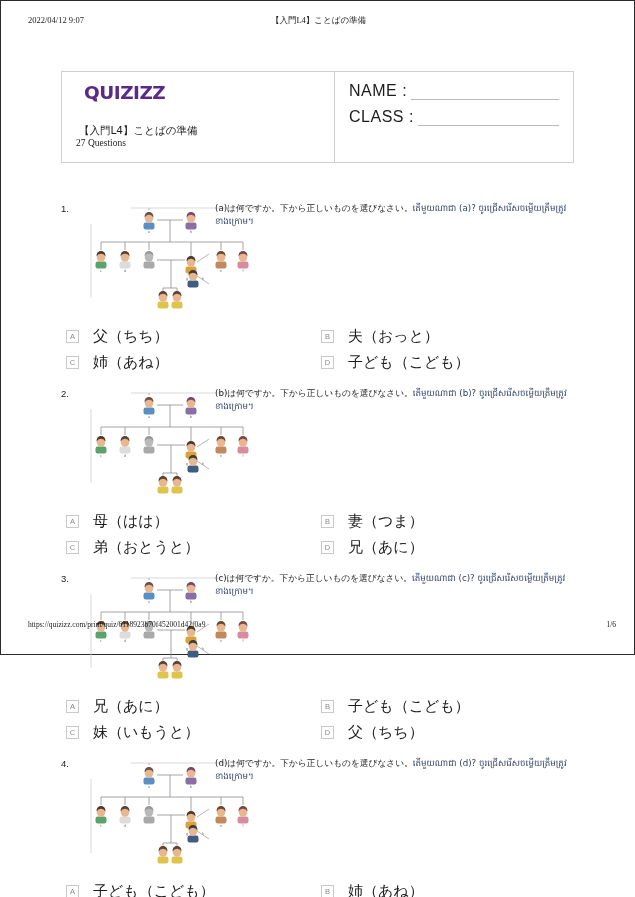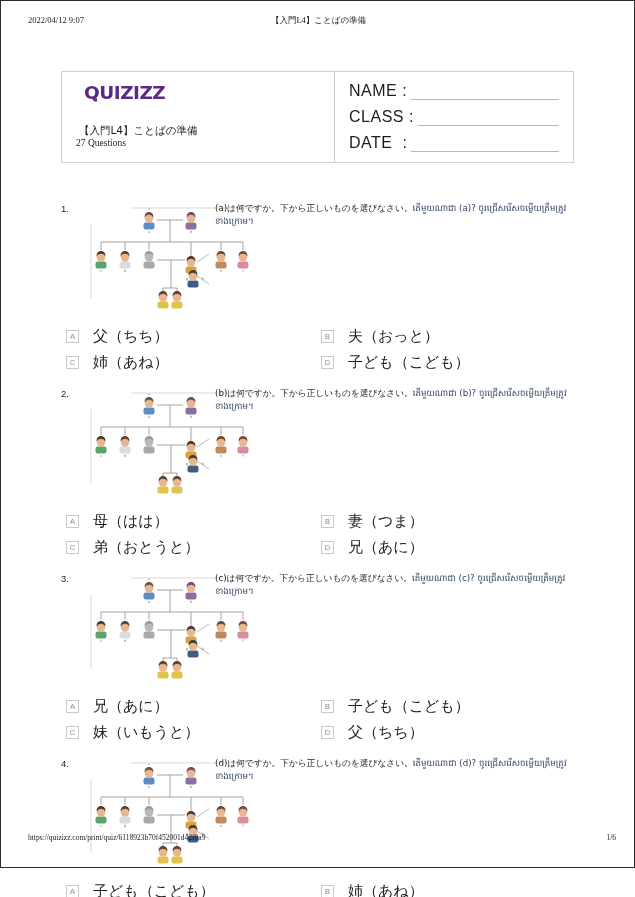--- a/index.html
+++ b/index.html
@@ -11,21 +11,21 @@
     width: 635px;
     height: 897px;
     font-family: "Liberation Serif", "DejaVu Serif", serif;
     position: relative;
     overflow: hidden;
   }
   .page {
     position: absolute;
     left: 0; top: 0;
     width: 635px;
-    height: 868px;
+    height: 655px;
     box-sizing: border-box;
     border: 1px solid #2b2b2b;
     background: #ffffff;
   }
 
   
   .print-header {
     position: absolute;
     left: 0; top: 14px;
     width: 635px;
@@ -248,24 +248,20 @@
         <div class="quiz-title">【入門L4】ことばの準備</div>
         <div class="quiz-count">27 Questions</div>
       </div>
       <div class="info-right">
         <div class="field-row">
           <span class="field-label">NAME :</span>
           <span class="field-line"></span>
         </div>
         <div class="field-row">
           <span class="field-label">CLASS :</span>
-          <span class="field-line"></span>
-        </div>
-        <div class="field-row">
-          <span class="field-label">DATE  :</span>
           <span class="field-line"></span>
         </div>
       </div>
     </div>
 
     <div class="questions" id="questions-container">
         <div class="question-block">
           <div class="q-head">
             <div class="q-num">1.</div>
             <div class="q-media">

